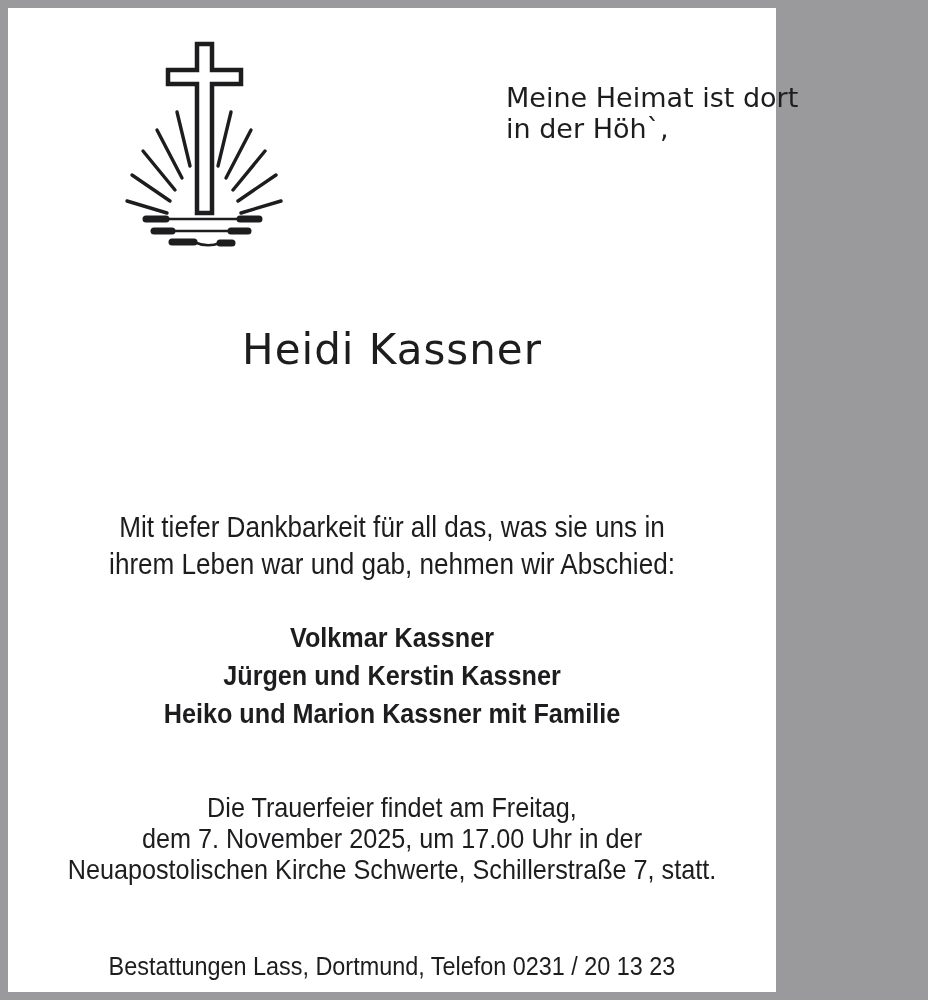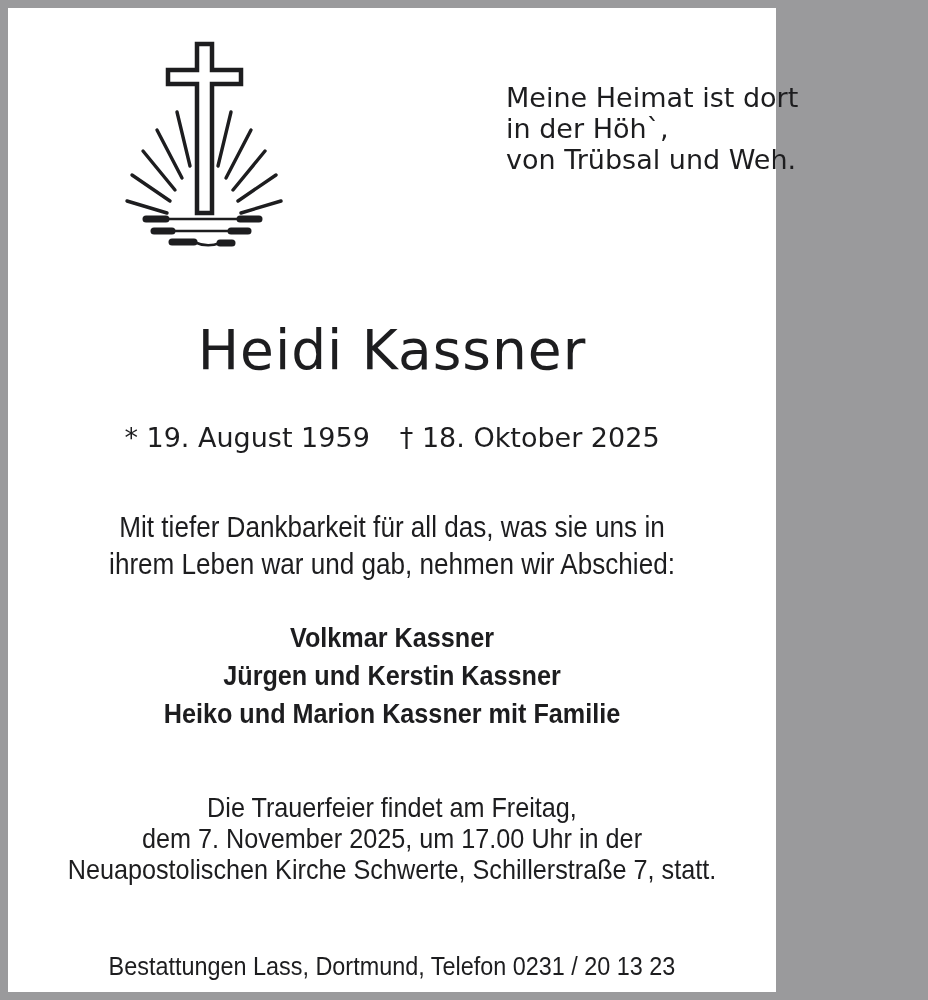--- a/index.html
+++ b/index.html
@@ -37,21 +37,21 @@
     position: absolute;
     left: 498px; top: 74px;
     font-size: 27px; line-height: 31px;
     text-align: left;
     white-space: nowrap;
   }
   .name {
     position: absolute;
     left: 0; top: 312px; width: 100%;
     text-align: center;
-    font-size: 55px; line-height: 60px;
+    font-size: 42px; line-height: 60px;
     letter-spacing: 1px;
   }
   .dates {
     position: absolute;
     left: 0; top: 414px; width: 100%;
     text-align: center;
     font-size: 27px; line-height: 32px;
   }
   .dates .death { margin-left: 30px; }
   .tribute {
@@ -118,28 +118,24 @@
           <line x1="48" y1="191" x2="107" y2="191"></line>
           <path d="M70 202 Q 83 208 96 203"></path>
         </g>
       </g>
     </svg>
   </div>
 
   <div class="verse wide">
     <div>Meine Heimat ist dort</div>
     <div>in der Höh`,</div>
-    <div>von Trübsal und Weh.</div>
   </div>
 
   <div class="name wide">Heidi Kassner</div>
 
-  <div class="dates wide">
-    <span class="birth">* 19. August 1959</span><span class="death">† 18. Oktober 2025</span>
-  </div>
 
   <div class="tribute narrow">
     <div>Mit tiefer Dankbarkeit für all das, was sie uns in</div>
     <div>ihrem Leben war und gab, nehmen wir Abschied:</div>
   </div>
 
   <div class="mourners narrow">
     <div>Volkmar Kassner</div>
     <div>Jürgen und Kerstin Kassner</div>
     <div>Heiko und Marion Kassner mit Familie</div>

